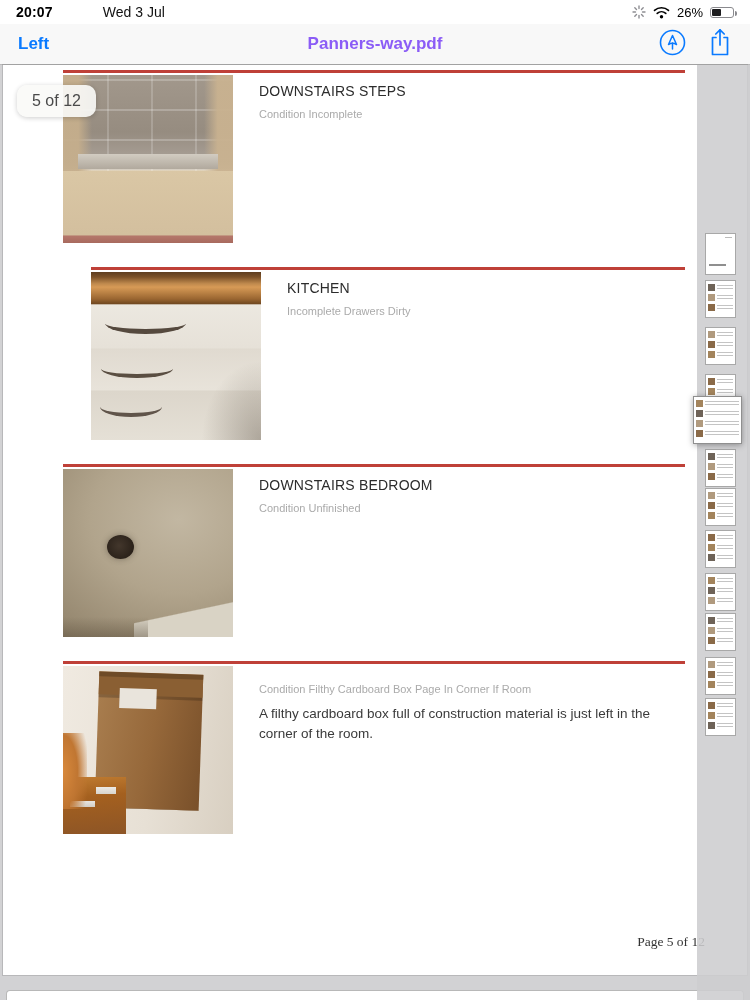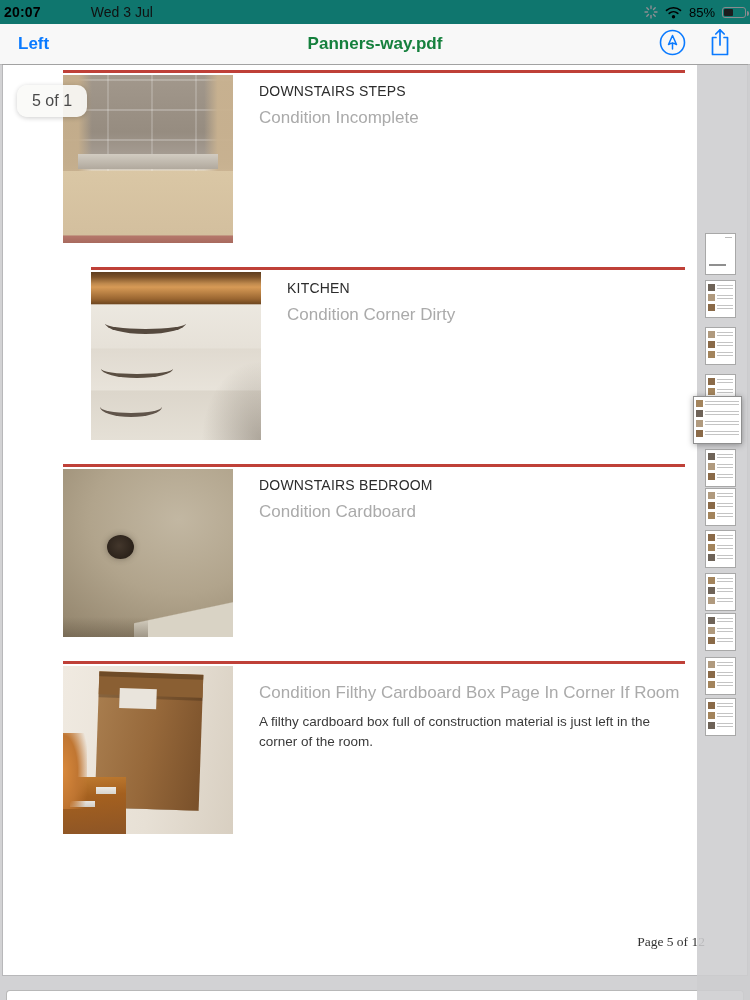--- a/index.html
+++ b/index.html
@@ -1,52 +1,52 @@
 <!DOCTYPE html>
 <html><head>
 <meta charset="utf-8">
 <style>
   * { margin:0; padding:0; box-sizing:border-box; }
   html,body { width:750px; height:1000px; }
   body { font-family:"Liberation Sans", sans-serif; background:#d2d2d4; -webkit-font-smoothing:antialiased; }
   .screen { position:relative; width:750px; height:1000px; overflow:hidden; background:#d2d2d4; }
 
   
-  .statusbar { position:absolute; top:0; left:0; right:0; height:24px; background:#0f766e;
-    display:flex; justify-content:space-between; align-items:center; padding:0 4px; font-size:14px; color:#000; }
+  .statusbar { position:absolute; top:0; left:0; right:0; height:24px; background:#ffffff;
+    display:flex; justify-content:space-between; align-items:center; padding:0 16px; font-size:14px; color:#000; }
   .sb-left { display:flex; gap:10px; align-items:center; }
   .sb-time { font-weight:700; letter-spacing:.2px; }
   .sb-date { font-weight:400; color:#111;margin-left:40px; }
   .sb-right { display:flex; gap:7px; align-items:center; }
   .sb-right svg { display:block; }
   .batt-pct { font-size:13px; color:#000; }
   .battery { position:relative; width:24px; height:11px; border:1px solid #8a8a8e; border-radius:3px; }
   .battery .fill { position:absolute; left:1px; top:1px; bottom:1px; width:39%; background:#1c1c1e; border-radius:1px; }
   .battery .nub { position:absolute; right:-4px; top:3px; width:2.5px; height:5px; background:#8a8a8e; border-radius:0 2px 2px 0; }
 
   .navbar { position:absolute; top:24px; left:0; right:0; height:41px; background:#f8f8f8;
     border-bottom:1px solid #b9b9b9; display:flex; align-items:center; padding:0 18px; }
   .done-btn { background:none; border:none; font-family:inherit; font-size:17px; font-weight:600; color:#0a7aff; cursor:pointer; }
-  .nav-title { position:absolute; left:0; right:0; text-align:center; font-size:17px; font-weight:700; color:#15803d; pointer-events:none; }
+  .nav-title { position:absolute; left:0; right:0; text-align:center; font-size:17px; font-weight:700; color:#8b5cf6; pointer-events:none; }
   .nav-actions { margin-left:auto; display:flex; gap:22px; align-items:center; }
   .icon-btn { background:none; border:none; cursor:pointer; padding:0; display:block; }
 
   
   .content { position:absolute; top:65px; left:0; right:0; bottom:0; background:#d2d2d4; }
   .pdf-page { position:absolute; top:0; left:3px; right:3px; height:910px; background:#fff;
     box-shadow:0 0 0 1px rgba(0,0,0,.12); }
   .next-page { position:absolute; top:925px; left:6px; right:6px; height:12px; background:#fff;
     border:1px solid #b8b8b8; border-bottom:none; border-radius:4px 4px 0 0; }
 
   .report-section { position:absolute; left:60px; right:62px; }
   .redline { height:3px; background:#bf4038; margin-bottom:2px; }
   .sec-body { display:flex; gap:26px; }
   .sec-text { flex:1; padding-top:8px; }
   .sec-title { font-size:14px; font-weight:400; color:#2c2c2c; letter-spacing:.2px; }
-  .sec-cond { font-size:17px; color:#aaaaaa; margin-top:9px; }
+  .sec-cond { font-size:11px; color:#aaaaaa; margin-top:9px; }
   .sec-note { font-size:13.5px; color:#3a3a3a; margin-top:9px; line-height:1.5; max-width:412px; }
 
   .pdf-footer { position:absolute; top:869px; right:42px; font-family:"Liberation Serif", serif;
     font-size:13.5px; color:#333; }
 
   .page-badge { position:absolute; top:20px; left:17px; background:rgba(250,250,247,.9);
     border-radius:10px; padding:7px 15px; font-size:16px; color:#4a4a4a;
     box-shadow:0 1px 5px rgba(0,0,0,.2); z-index:5; }
 
   
@@ -134,21 +134,21 @@
       </span>
       <span>
         <svg width="17" height="13" viewBox="0 0 17 13">
           <g fill="none" stroke="#000" stroke-width="1.6" stroke-linecap="round">
             <path d="M1.5 4.4 A10.5 10.5 0 0 1 15.5 4.4"></path>
             <path d="M4.2 7.4 A6.5 6.5 0 0 1 12.8 7.4"></path>
           </g>
           <circle cx="8.5" cy="10.8" r="1.7" fill="#000"></circle>
         </svg>
       </span>
-      <span class="batt-pct">85%</span>
+      <span class="batt-pct">26%</span>
       <span class="battery">
         <span class="fill"></span>
           <span class="nub"></span>
       </span>
     </div>
   </div>
 
   <div class="navbar">
     <button class="done-btn">Left</button>
     <div class="nav-title">Panners-way.pdf</div>
@@ -193,35 +193,35 @@
           <section class="report-section" style="top: 202px; padding-left: 28px;">
             <div class="redline"></div>
             <div class="sec-body">
               <div class="photo ph-kitchen">
                 <i class="d1"></i>
                 <i class="d2"></i>
                 <i class="d3"></i>
               </div>
               <div class="sec-text">
                 <h3 class="sec-title">KITCHEN</h3>
-                <p class="sec-cond">Condition Corner Dirty</p>
+                <p class="sec-cond">Incomplete Drawers Dirty</p>
               </div>
             </div>
           </section>
           <section class="report-section" style="top: 399px;">
             <div class="redline"></div>
             <div class="sec-body">
               <div class="photo ph-corridor">
                 <i class="d1"></i>
                 <i class="d2"></i>
                 <i class="d3"></i>
               </div>
               <div class="sec-text">
                 <h3 class="sec-title">DOWNSTAIRS BEDROOM</h3>
-                <p class="sec-cond">Condition Cardboard</p>
+                <p class="sec-cond">Condition Unfinished</p>
               </div>
             </div>
           </section>
           <section class="report-section" style="top: 596px;">
             <div class="redline"></div>
             <div class="sec-body">
               <div class="photo ph-bedroom">
                 <i class="d1"></i>
                 <i class="d2"></i>
                 <i class="d3"></i>
@@ -231,21 +231,21 @@
                 <p class="sec-note">A filthy cardboard box full of construction material is just left in the corner of the room.</p>
               </div>
             </div>
           </section>
         </div>
       <div class="pdf-footer">Page 5 of 12</div>
     </div>
 
     <div class="next-page"></div>
 
-    <div class="page-badge">5 of 1</div>
+    <div class="page-badge">5 of 12</div>
 
     <div class="thumb-sidebar">
         <div class="thumb cover" style="top: 168px; height: 42px;"></div>
         <div class="thumb" style="top: 215px; height: 38px;">
           <span class="trow" style="--sq: #6e6358;"></span>
           <span class="trow" style="--sq: #b09a7e;"></span>
           <span class="trow" style="--sq: #8a6a48;"></span>
         </div>
         <div class="thumb" style="top: 262px; height: 38px;">
           <span class="trow" style="--sq: #b09a7e;"></span>

